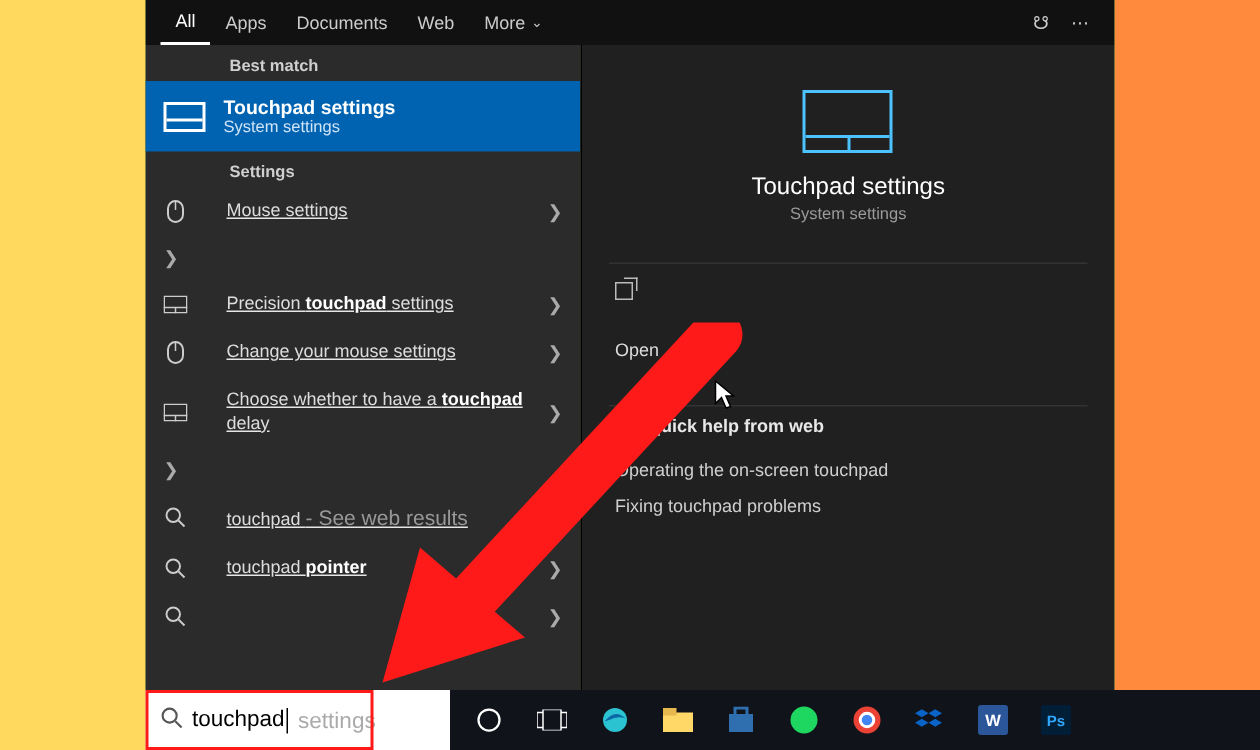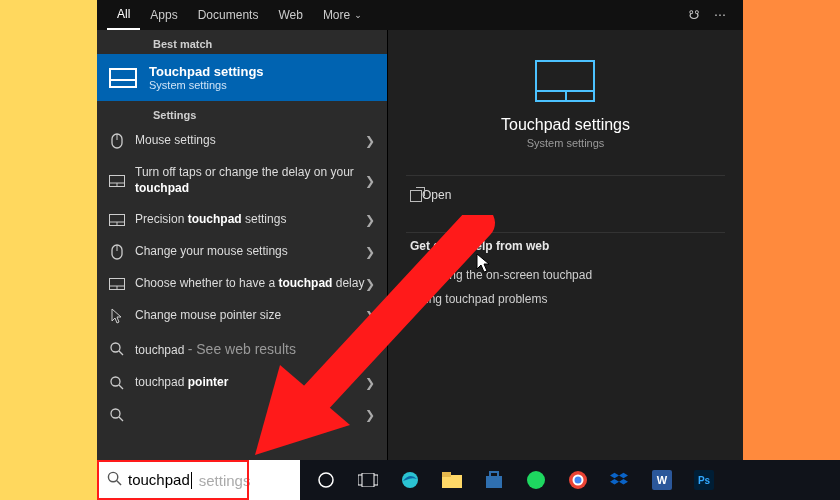--- a/index.html
+++ b/index.html
@@ -12,35 +12,35 @@
   .tabs .hicon { width:26px; text-align:center; color:#ccc; }
   .pane { display:flex; height:calc(100% - 70px); }
   .left { width:290px; background:#2b2b2b; color:#e6e6e6; font-size:12px; overflow:hidden; }
   .section-label { padding:8px 12px 4px; font-size:11px; color:#cfcfcf; font-weight:600;margin-left:44px; }
   .best-match { background:#0063b1; color:#fff; display:flex; align-items:center; padding:10px 12px; gap:12px; }
   .best-match .bm-icon { width:28px; height:20px; border:2px solid #fff; display:flex; align-items:flex-end; }
   .best-match .bm-icon::after { content:""; flex:1; height:5px; border-top:2px solid #fff; }
   .bm-title { font-weight:600; font-size:13px; }
   .bm-sub { font-size:11px; color:#cfe4f7; }
   .row { display:flex; align-items:center; justify-content:space-between; padding:8px 12px; cursor:pointer; }
-  .row .lead { display:flex; align-items:center; gap:10px; flex:1; }
+  .row .lead { display:flex; align-items:center; gap:26px; flex:1;text-decoration:underline; }
   .row .chev { color:#aaa; font-size:12px; }
   .row .ic { width:16px; height:16px; display:flex; align-items:center; justify-content:center; color:#ccc; flex-shrink:0; }
   .row .txt { font-size:12px; color:#ddd; line-height:1.3; }
   .row .txt b { color:#fff; font-weight:600; }
   .muted { color:#999; font-size:14px; }
   .right { flex:1; background:#202020; border-left:1px solid #000; color:#ddd; display:flex; flex-direction:column; }
   .r-hero { margin:30px auto 8px; text-align:center; }
   .r-hero .big-icon { width:60px; height:42px; border:2px solid #4cc2ff; margin:0 auto 14px; position:relative; }
   .r-hero .big-icon::after { content:""; position:absolute; left:0; right:0; bottom:8px; border-top:2px solid #4cc2ff; }
   .r-hero .big-icon::before { content:""; position:absolute; left:50%; bottom:0; width:0; height:8px; border-left:2px solid #4cc2ff; }
   .r-title { font-size:16px; color:#fff; }
   .r-sub { font-size:11px; color:#9a9a9a; margin-top:3px; }
   .r-sep { height:1px; background:#333; margin:18px 18px 0; }
-  .r-open { display:flex; align-items:flex-end; gap:0; padding:12px 22px; font-size:12px; cursor:pointer; }
+  .r-open { display:flex; align-items:flex-start; gap:26px; padding:12px 22px; font-size:12px; cursor:pointer;flex-direction:column; }
   .r-open .sq { width:12px; height:12px; border:1.5px solid #bbb; position:relative; }
   .r-open .sq::after { content:""; position:absolute; top:-4px; right:-4px; width:8px; height:8px; border-top:1.5px solid #bbb; border-right:1.5px solid #bbb; }
   .r-block { padding:6px 22px; font-size:12px; }
   .r-block .hdr { font-weight:600; color:#e8e8e8; margin-bottom:10px; }
   .r-block .ln { color:#cfcfcf; padding:5px 0; cursor:pointer; }
   .searchbar { position:absolute; left:0; bottom:0; width:100%; height:40px; background:#fff; display:flex; align-items:center; padding:0 10px; gap:6px; }
   .searchbar .mag { color:#555; font-size:15px; }
   .searchbar .typed { font-size:15px; color:#000; }
   .searchbar .typed .caret { display:inline-block; width:1px; height:17px; background:#000; vertical-align:middle; margin:0 1px; }
   .searchbar .ghost { font-size:15px; color:#aaa; }
@@ -88,79 +88,61 @@
                 <svg width="14" height="16" viewBox="0 0 14 16">
                   <rect x="2" y="1" width="10" height="14" rx="5" fill="none" stroke="#ccc" stroke-width="1.3"></rect>
                   <line x1="7" y1="1" x2="7" y2="7" stroke="#ccc"></line>
                 </svg>
               </span>
               <span class="txt">Mouse settings</span>
             </div>
             <span class="chev">❯</span>
           </div>
           <div class="row">
+            <span class="chev">❯</span>
+          </div>
+          <div class="row">
             <div class="lead">
               <span class="ic">
                 <svg width="16" height="12">
                   <rect x="0.5" y="0.5" width="15" height="11" fill="none" stroke="#ccc"></rect>
                   <line x1="0" y1="8" x2="16" y2="8" stroke="#ccc"></line>
                   <line x1="8" y1="8" x2="8" y2="12" stroke="#ccc"></line>
                 </svg>
               </span>
-              <span class="txt">Turn off taps or change the delay on your <b>touchpad</b></span>
+              <span class="txt">Precision <b>touchpad</b> settings</span>
+            </div>
+            <span class="chev">❯</span>
+          </div>
+          <div class="row">
+            <div class="lead">
+              <span class="ic">
+                <svg width="14" height="16" viewBox="0 0 14 16">
+                  <rect x="2" y="1" width="10" height="14" rx="5" fill="none" stroke="#ccc" stroke-width="1.3"></rect>
+                  <line x1="7" y1="1" x2="7" y2="7" stroke="#ccc"></line>
+                </svg>
+              </span>
+              <span class="txt">Change your mouse settings</span>
             </div>
             <span class="chev">❯</span>
           </div>
           <div class="row">
             <div class="lead">
               <span class="ic">
                 <svg width="16" height="12">
                   <rect x="0.5" y="0.5" width="15" height="11" fill="none" stroke="#ccc"></rect>
                   <line x1="0" y1="8" x2="16" y2="8" stroke="#ccc"></line>
                   <line x1="8" y1="8" x2="8" y2="12" stroke="#ccc"></line>
                 </svg>
               </span>
-              <span class="txt">Precision <b>touchpad</b> settings</span>
-            </div>
-            <span class="chev">❯</span>
-          </div>
-          <div class="row">
-            <div class="lead">
-              <span class="ic">
-                <svg width="14" height="16" viewBox="0 0 14 16">
-                  <rect x="2" y="1" width="10" height="14" rx="5" fill="none" stroke="#ccc" stroke-width="1.3"></rect>
-                  <line x1="7" y1="1" x2="7" y2="7" stroke="#ccc"></line>
-                </svg>
-              </span>
-              <span class="txt">Change your mouse settings</span>
-            </div>
-            <span class="chev">❯</span>
-          </div>
-          <div class="row">
-            <div class="lead">
-              <span class="ic">
-                <svg width="16" height="12">
-                  <rect x="0.5" y="0.5" width="15" height="11" fill="none" stroke="#ccc"></rect>
-                  <line x1="0" y1="8" x2="16" y2="8" stroke="#ccc"></line>
-                  <line x1="8" y1="8" x2="8" y2="12" stroke="#ccc"></line>
-                </svg>
-              </span>
               <span class="txt">Choose whether to have a <b>touchpad</b> delay</span>
             </div>
             <span class="chev">❯</span>
           </div>
           <div class="row">
-            <div class="lead">
-              <span class="ic">
-                <svg width="12" height="16">
-                  <path d="M1 1 L1 13 L4 10 L6 15 L8 14 L6 9 L10 9 Z" fill="none" stroke="#ccc"></path>
-                </svg>
-              </span>
-              <span class="txt">Change mouse pointer size</span>
-            </div>
             <span class="chev">❯</span>
           </div>
         </div>
 
       <div id="web-list">
           <div class="row">
             <div class="lead">
               <span class="ic">
                 <svg width="14" height="14">
                   <circle cx="5.5" cy="5.5" r="4.5" fill="none" stroke="#ccc" stroke-width="1.3"></circle>

